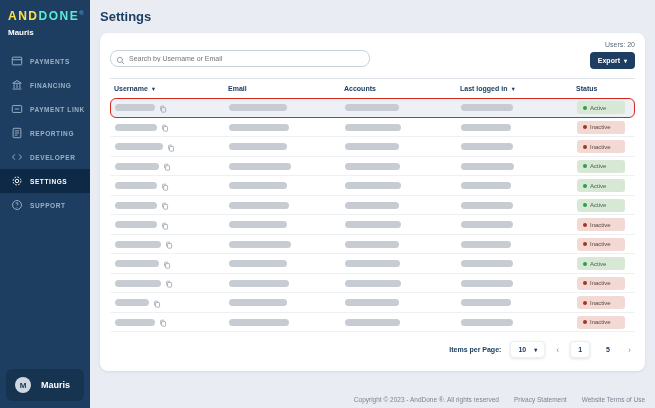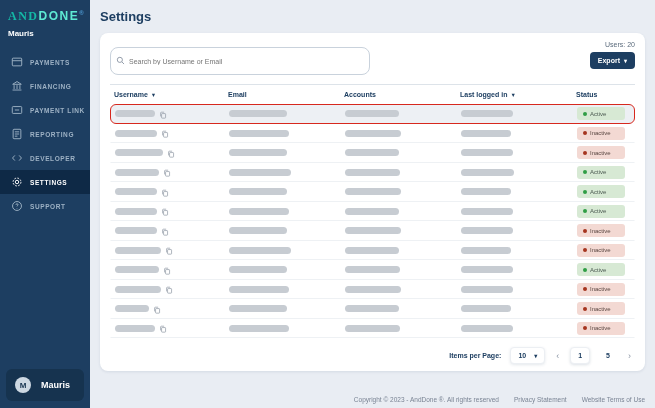--- a/index.html
+++ b/index.html
@@ -4,21 +4,21 @@
 <style>
   * { margin:0; padding:0; box-sizing:border-box; }
   html,body { background:#cfd6de; }
   .app {
     width:655px; height:408px; display:flex; overflow:hidden; position:relative;
     font-family:"Liberation Sans", sans-serif; background:#e9edf3; margin:0 auto;
   }
   
   .sidebar { width:90px; background:#1d3e61; flex:none; position:relative; color:#9db1c4; }
   .logo { padding:9px 8px 3px 8px; font-size:12px; font-weight:bold; letter-spacing:1.5px; white-space:nowrap; }
-  .logo .and { color:#14b8a6;font-family:Liberation Serif, serif; } .logo .done { color:#5eead4; }
+  .logo .and { color:#fde047; } .logo .done { color:#5eead4; }
   .logo .reg { color:#4f9cd6; font-size:6px; vertical-align:super; letter-spacing:0; }
   .org-name { color:#ffffff; font-size:8px; font-weight:bold; padding:2px 8px 12px 8px; }
   .nav { display:flex; flex-direction:column; }
   .nav-item { display:flex; align-items:center; gap:7px; height:24px; padding-left:11px;
     font-size:6.5px; font-weight:bold; letter-spacing:0.6px; color:#9db1c4; cursor:pointer; }
   .nav-item svg { flex:none; }
   .nav-item.active { background:#0e2946; color:#ffffff; }
   .user-box { position:absolute; left:6px; right:6px; bottom:7px; background:#16334f;
     border-radius:6px; padding:8px 9px; display:flex; align-items:center; gap:10px; cursor:pointer; }
   .avatar { width:16px; height:16px; border-radius:50%; background:#cdd8e2; color:#16334f;
@@ -31,21 +31,21 @@
     padding:8px 10px 0 10px; height:338px; position:relative; }
   .card-head { display:flex; justify-content:space-between; align-items:flex-start; }
   .users-title { font-size:12px; color:#60798f; margin-top:2px; }
   .head-right { display:flex; flex-direction:column; align-items:flex-end; gap:4px; }
   .users-count { font-size:7px; color:#5b6b7c; }
   .export-btn { background:#1d3e61; color:#fff; border:none; border-radius:4px; font-size:7px;
     font-weight:bold; padding:5px 8px; display:flex; align-items:center; gap:4px; cursor:pointer;
     font-family:"Liberation Sans", sans-serif; }
   .export-btn .caret { font-size:6px; line-height:1; }
   .search-wrap { position:relative; width:260px; margin-top:6px; }
-  .search-input { width:100%; height:28px; border:1px solid #c9d2dc; border-radius:8px;
+  .search-input { width:100%; height:17px; border:1px solid #c9d2dc; border-radius:8px;
     font-size:7px; color:#4a5866; padding:0 6px 0 18px; outline:none; background:#fff;
     font-family:"Liberation Sans", sans-serif; }
   .search-icon { position:absolute; left:6px; top:3.5px; }
   
   .table { margin-top:9px; border-top:1px solid #dde3e9; }
   .thead { display:flex; align-items:center; padding:6px 0 6px 0; }
   .th { font-size:7px; font-weight:bold; color:#1d3e61; display:flex; align-items:center; gap:3px; }
   .sort-caret { font-size:5.5px; color:#1d3e61; }
   .c1 { width:118px; padding-left:4px; } .c2 { width:116px; } .c3 { width:116px; }
   .c4 { width:116px; } .c5 { flex:1; }

